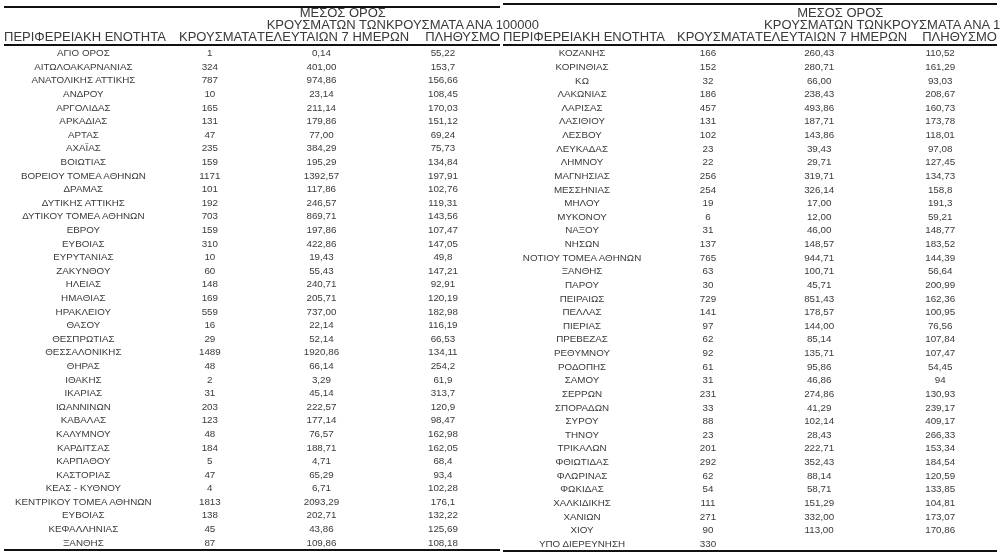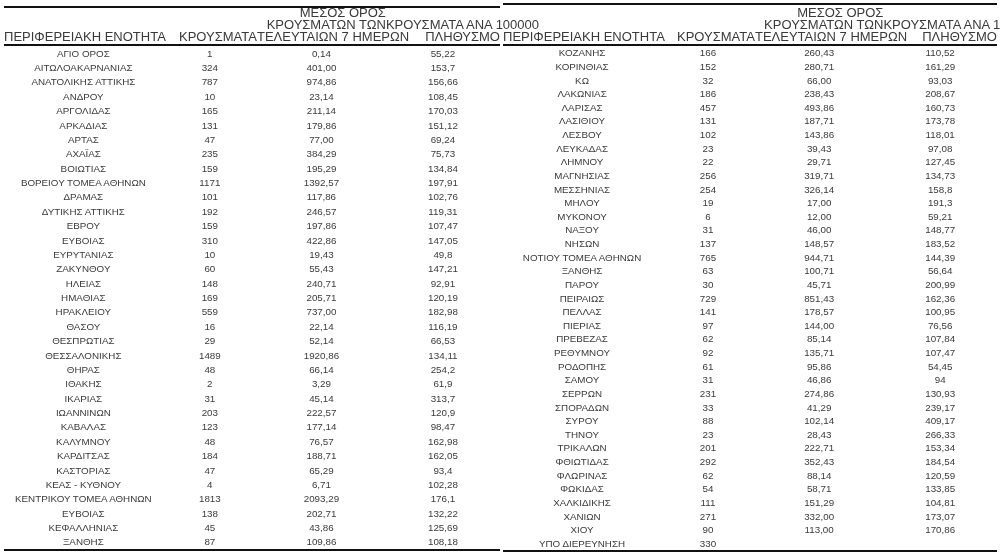--- a/index.html
+++ b/index.html
@@ -148,20 +148,26 @@
           <div class="td c2">117,86</div>
           <div class="td c3">102,76</div>
         </div>
         <div class="tr">
           <div class="td c0">ΔΥΤΙΚΗΣ ΑΤΤΙΚΗΣ</div>
           <div class="td c1">192</div>
           <div class="td c2">246,57</div>
           <div class="td c3">119,31</div>
         </div>
         <div class="tr">
+          <div class="td c0">ΔΥΤΙΚΟΥ ΤΟΜΕΑ ΑΘΗΝΩΝ</div>
+          <div class="td c1">703</div>
+          <div class="td c2">869,71</div>
+          <div class="td c3">143,56</div>
+        </div>
+        <div class="tr">
           <div class="td c0">ΕΒΡΟΥ</div>
           <div class="td c1">159</div>
           <div class="td c2">197,86</div>
           <div class="td c3">107,47</div>
         </div>
         <div class="tr">
           <div class="td c0">ΕΥΒΟΙΑΣ</div>
           <div class="td c1">310</div>
           <div class="td c2">422,86</div>
           <div class="td c3">147,05</div>
@@ -248,20 +254,26 @@
           <div class="td c0">ΚΑΛΥΜΝΟΥ</div>
           <div class="td c1">48</div>
           <div class="td c2">76,57</div>
           <div class="td c3">162,98</div>
         </div>
         <div class="tr">
           <div class="td c0">ΚΑΡΔΙΤΣΑΣ</div>
           <div class="td c1">184</div>
           <div class="td c2">188,71</div>
           <div class="td c3">162,05</div>
+        </div>
+        <div class="tr">
+          <div class="td c0">ΚΑΡΠΑΘΟΥ</div>
+          <div class="td c1">5</div>
+          <div class="td c2">4,71</div>
+          <div class="td c3">68,4</div>
         </div>
         <div class="tr">
           <div class="td c0">ΚΑΣΤΟΡΙΑΣ</div>
           <div class="td c1">47</div>
           <div class="td c2">65,29</div>
           <div class="td c3">93,4</div>
         </div>
         <div class="tr">
           <div class="td c0">ΚΕΑΣ - ΚΥΘΝΟΥ</div>
           <div class="td c1">4</div>

